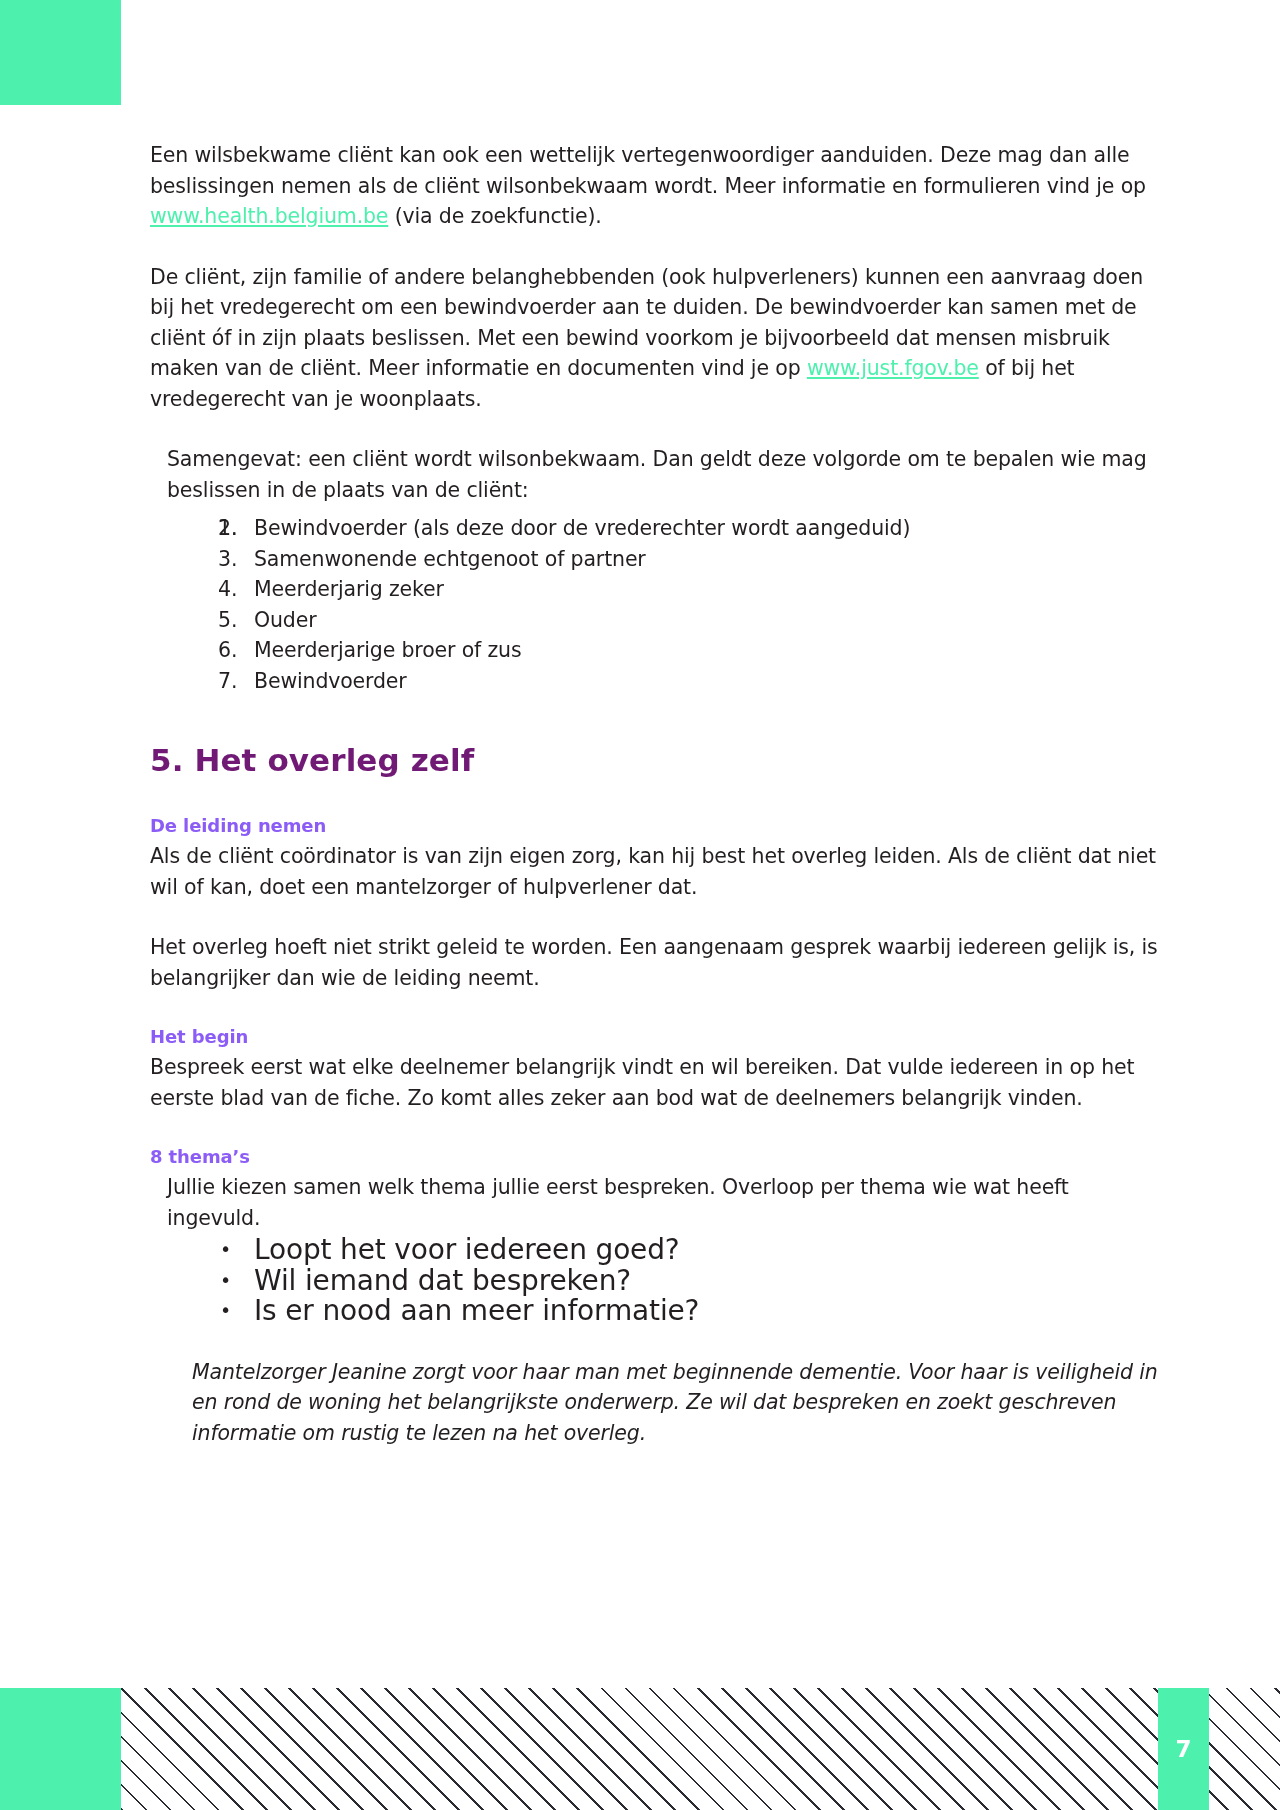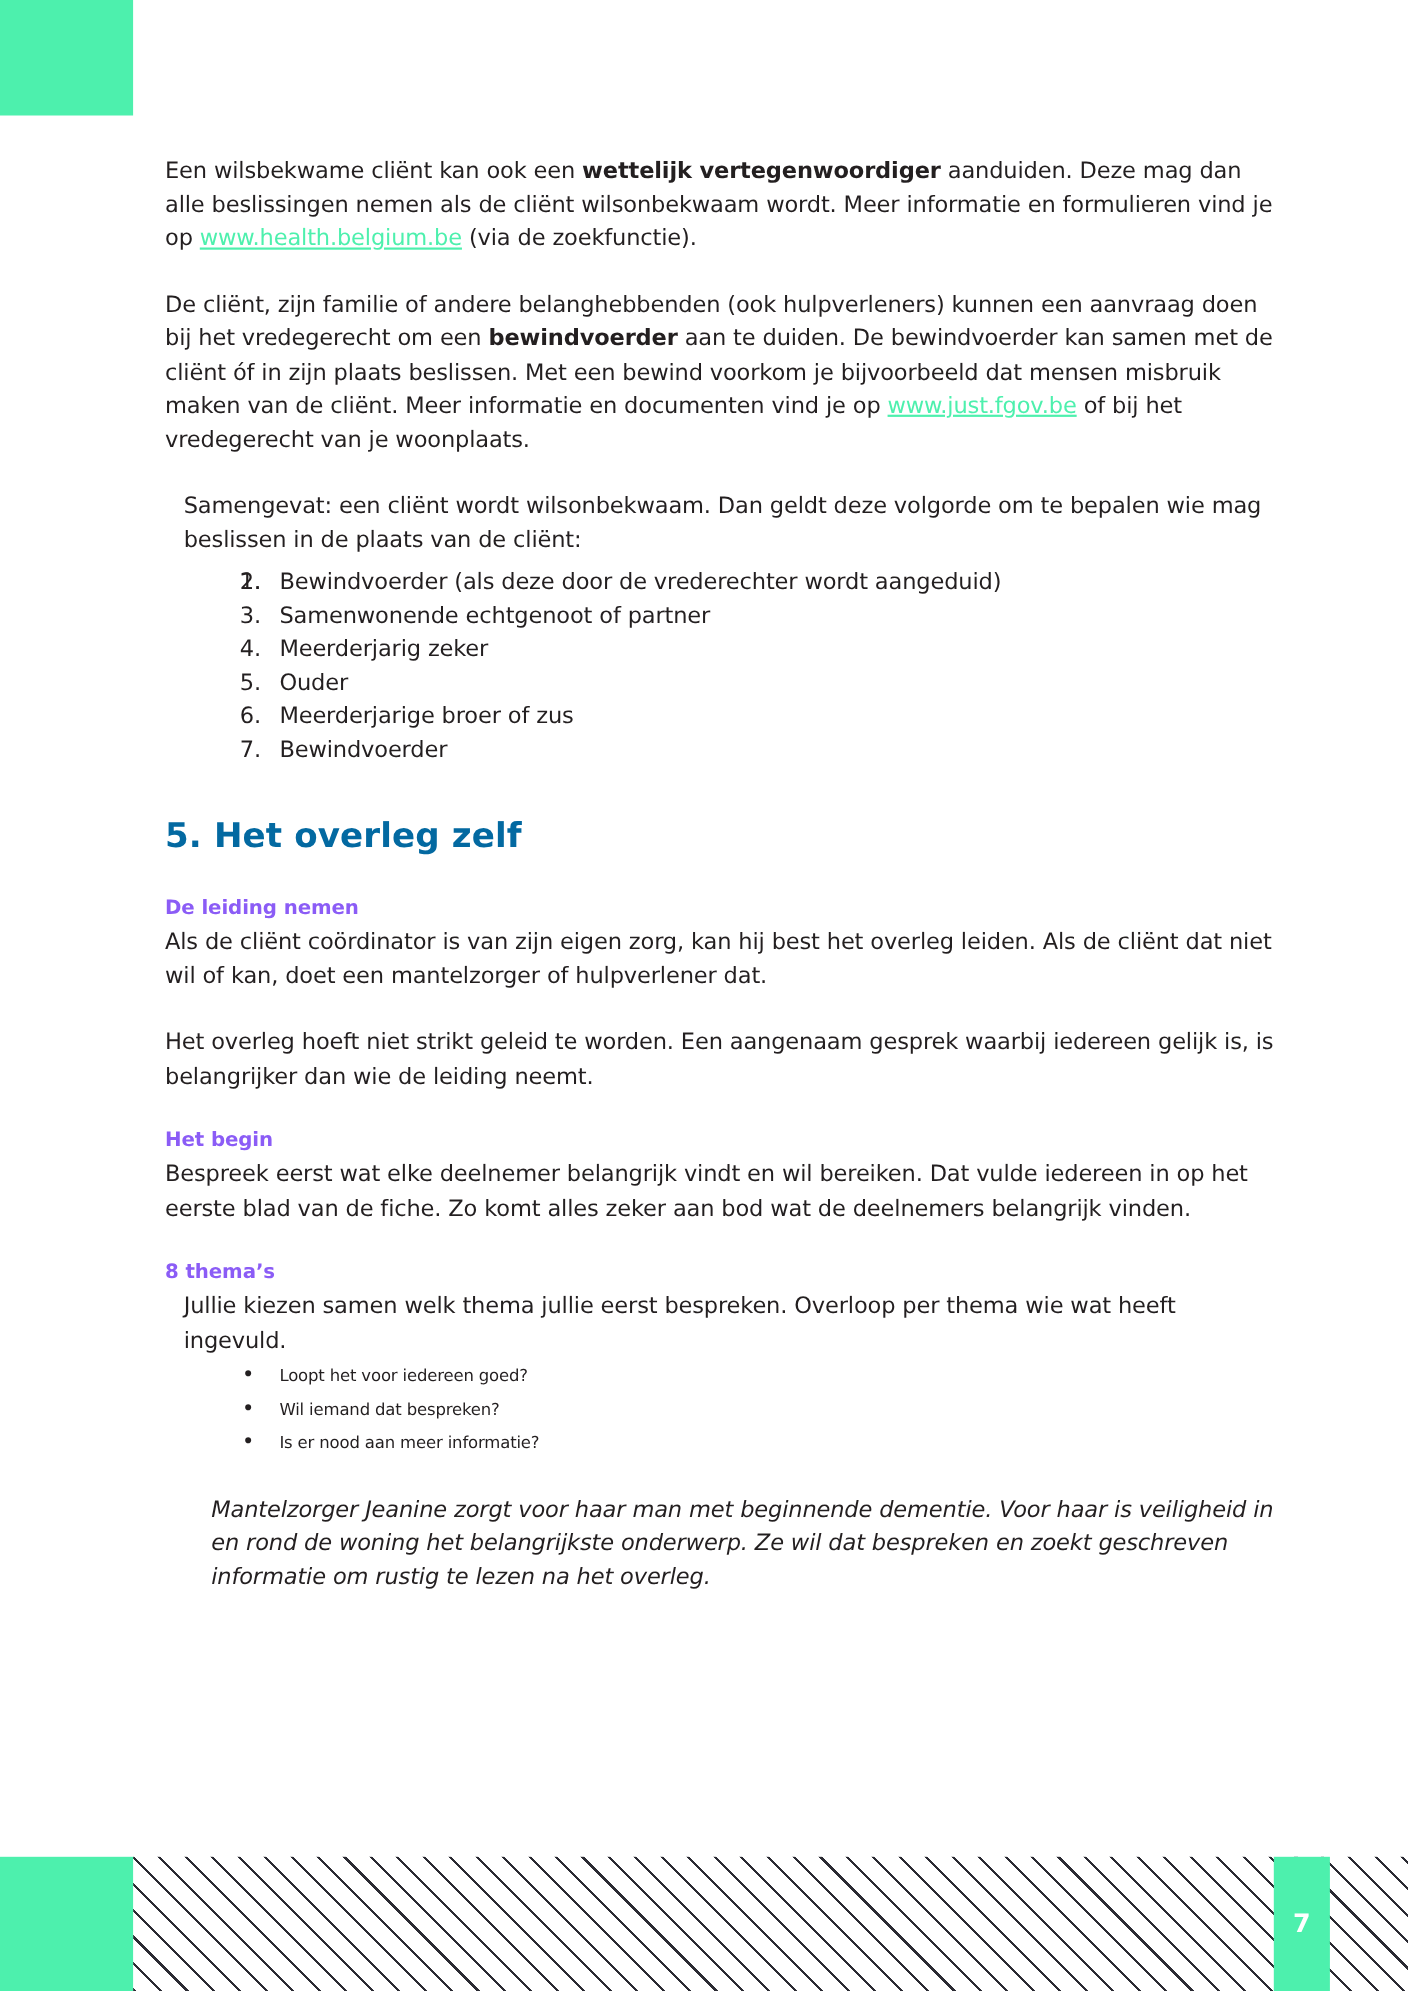--- a/index.html
+++ b/index.html
@@ -33,21 +33,21 @@
 
   p.body-text {
     margin: 0 0 30px 0;
     font-size: 20.5px;
     line-height: 30.5px;
     color: #231f20;
     letter-spacing: -0.15px;
   }
   p.body-text.tight { margin-bottom: 0; margin-left: 17px; }
 
-  b.strong { font-weight: 700; }
+  b.strong { font-weight: 400; }
 
   a.doc-link, span.doc-link {
     color: #4df0ad;
     text-decoration: underline;
     text-underline-offset: 2px;
     text-align: center;
   }
 
   
   ol.ordered-list {
@@ -68,21 +68,21 @@
     left: 0;
     top: 0;
     width: 26px;
     text-align: left;
   }
 
   
   ul.bullet-list {
     margin: 2px 0 0 0;
     padding: 0 0 0 68px;
-    font-size: 15px;
+    font-size: 28px;
     line-height: 30.5px;
     color: #231f20;
     list-style: none;
   }
   ul.bullet-list li {
     position: relative;
     padding-left: 36px;
     letter-spacing: -0.15px;
   }
   ul.bullet-list li::before {
@@ -92,21 +92,21 @@
     top: -1px;
     font-size: 19px;
   }
 
   
   h1.section-title {
     margin: 46px 0 34px 0;
     font-size: 31px;
     line-height: 36px;
     font-weight: 700;
-    color: #0369a1;
+    color: #701a75;
     letter-spacing: 0.1px;
   }
   h2.sub-heading {
     margin: 0 0 2px 0;
     font-size: 18px;
     line-height: 27px;
     font-weight: 700;
     color: #8b5cf6;
     letter-spacing: -0.1px;
   }

